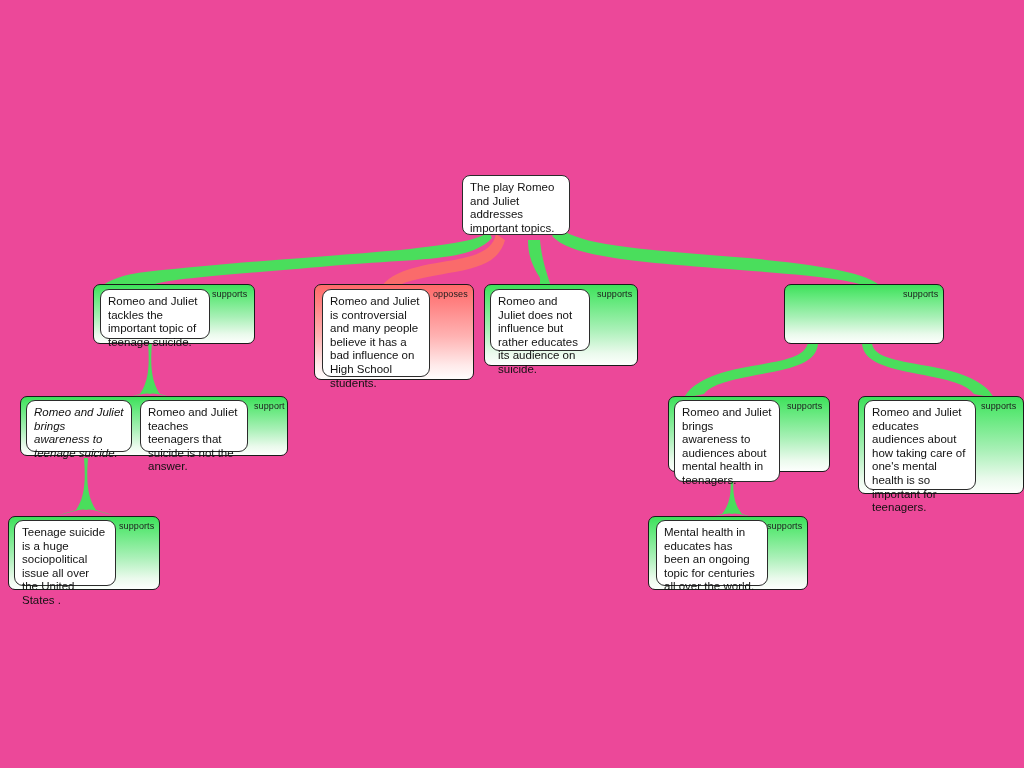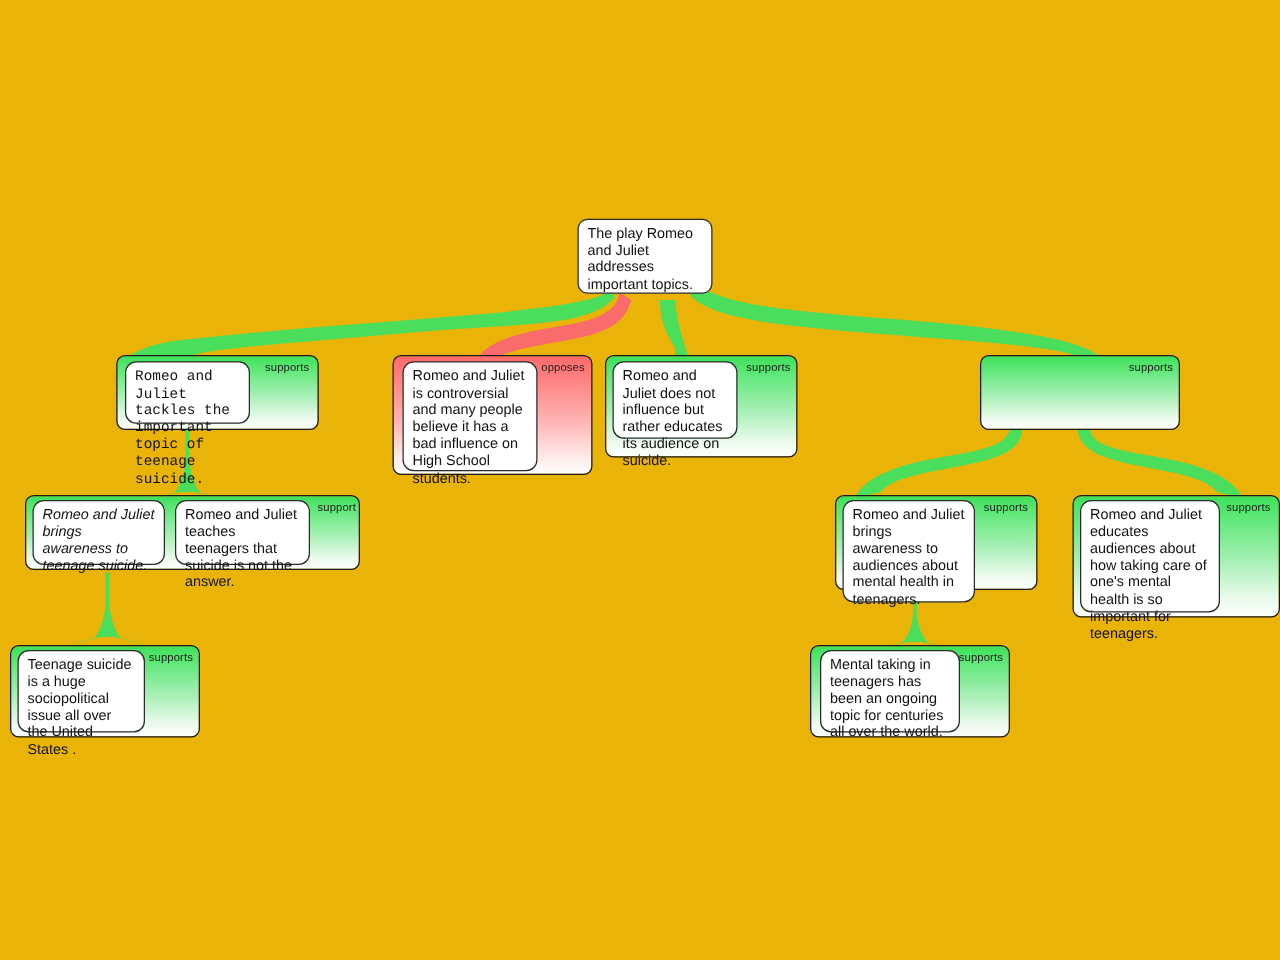--- a/index.html
+++ b/index.html
@@ -5,21 +5,21 @@
 <style>
   html, body {
     margin: 0;
     padding: 0;
     background: #000000;
   }
   #canvas {
     position: relative;
     width: 1024px;
     height: 768px;
-    background: #eab308;
+    background: #ec4899;
     overflow: hidden;
     font-family: "Liberation Sans", sans-serif;
   }
   #connectors {
     position: absolute;
     left: 0;
     top: 0;
     width: 1024px;
     height: 768px;
     pointer-events: none;
@@ -107,21 +107,21 @@
              L 702 520 C 718 516, 728 512, 732 514
              C 736 512, 746 516, 762 520
              L 742 514 C 734 504, 732 492, 734 474 Z" fill="#4ade5c"></path>
   </svg>
 
   <div class="card root" style="left:462px; top:175px; width:108px; height:60px;">The play Romeo and Juliet addresses important topics.</div>
 
   <div class="panel supports" style="left:93px; top:284px; width:162px; height:60px;">
     <span class="relation-label" style="left:118px;">supports</span>
   </div>
-  <div class="card" style="left:100px; top:289px; width:100px; height:50px;font-family:Liberation Mono, monospace;">Romeo and Juliet tackles the important topic of teenage suicide.</div>
+  <div class="card" style="left:100px; top:289px; width:110px; height:50px;">Romeo and Juliet tackles the important topic of teenage suicide.</div>
 
   <div class="panel opposes" style="left:314px; top:284px; width:160px; height:96px;">
     <span class="relation-label" style="left:118px;">opposes</span>
   </div>
   <div class="card" style="left:322px; top:289px; width:108px; height:88px;">Romeo and Juliet is controversial and many people believe it has a bad influence on High School students.</div>
 
   <div class="panel supports" style="left:484px; top:284px; width:154px; height:82px;">
     <span class="relation-label" style="left:112px;">supports</span>
   </div>
   <div class="card" style="left:490px; top:289px; width:100px; height:62px;">Romeo and Juliet does not influence but rather educates its audience on suicide.</div>
@@ -147,15 +147,15 @@
   <div class="card" style="left:864px; top:400px; width:112px; height:90px;">Romeo and Juliet educates audiences about how taking care of one's mental health is so important for teenagers.</div>
 
   <div class="panel supports" style="left:8px; top:516px; width:152px; height:74px;">
     <span class="relation-label" style="left:110px;">supports</span>
   </div>
   <div class="card" style="left:14px; top:520px; width:102px; height:66px;">Teenage suicide is a huge sociopolitical issue all over the United States .</div>
 
   <div class="panel supports" style="left:648px; top:516px; width:160px; height:74px;">
     <span class="relation-label" style="left:118px;">supports</span>
   </div>
-  <div class="card" style="left:656px; top:520px; width:112px; height:66px;">Mental taking in teenagers has been an ongoing topic for centuries all over the world.</div>
+  <div class="card" style="left:656px; top:520px; width:112px; height:66px;">Mental health in educates has been an ongoing topic for centuries all over the world.</div>
 
 </div>
 
 </body></html>

